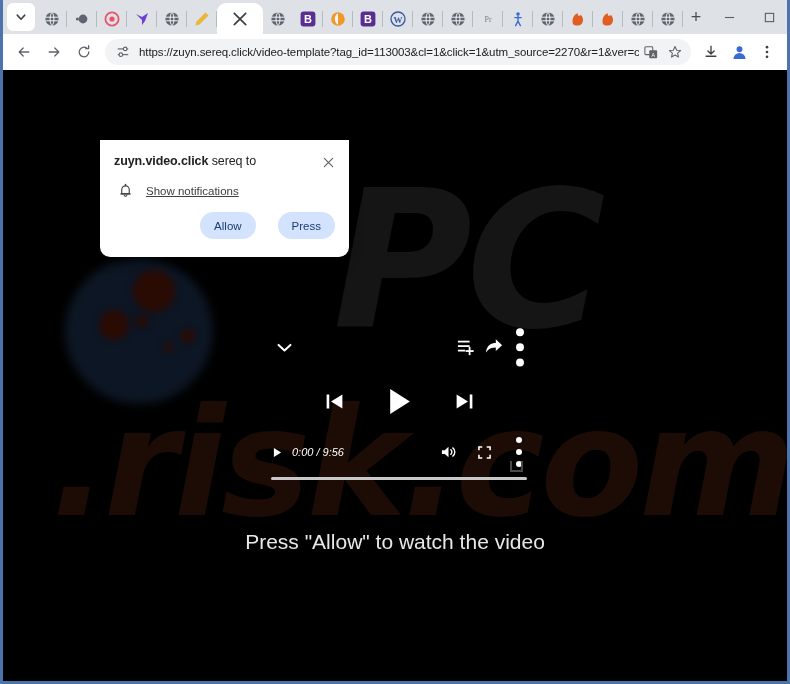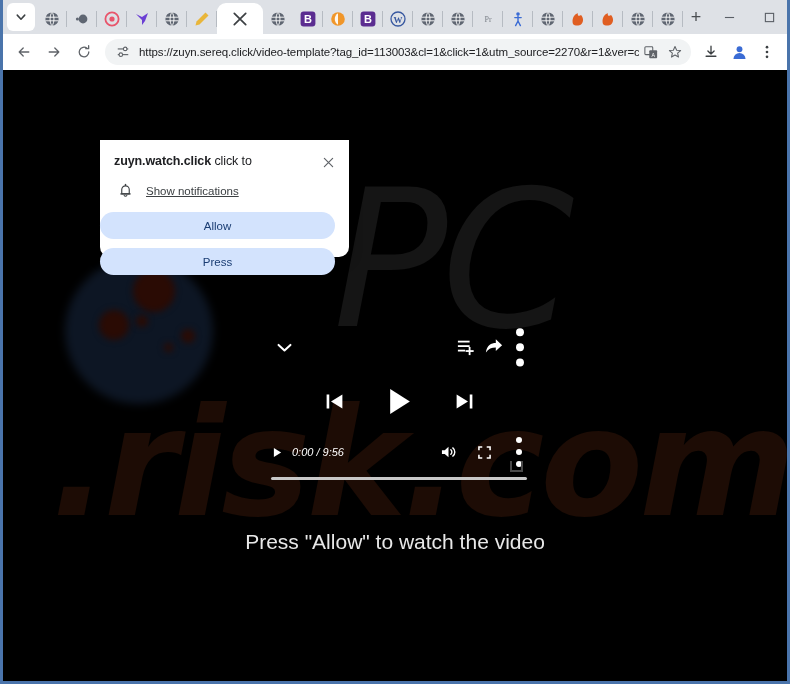--- a/index.html
+++ b/index.html
@@ -113,21 +113,21 @@
 
   
   .wm {
     position: absolute; left: 0; top: 0;
     width: 100%; height: 100%;
     pointer-events: none; overflow: hidden;
   }
   .wm-pc {
     position: absolute; left: 330px; top: 96px;
     font-family: "DejaVu Sans", sans-serif;
-    font-size: 190px; font-weight: normal; font-style: italic;
+    font-size: 190px; font-weight: bold; font-style: italic;
     color: #151515; line-height: 1; letter-spacing: -6px;
     white-space: nowrap;
   }
   .wm-risk {
     position: absolute; left: 48px; top: 318px;
     font-family: "DejaVu Sans", sans-serif;
     font-size: 150px; font-weight: bold; font-style: italic;
     color: #1d0c05; line-height: 1; letter-spacing: -4px;
     white-space: nowrap;
   }
@@ -224,23 +224,22 @@
     color: #5f6368; margin-top: -1px;
   }
   .notif-close svg { width: 11px; height: 11px; }
   .notif-row {
     display: flex; align-items: center;
     padding: 12px 0 0 18px;
   }
   .bell { width: 15px; height: 15px; color: #3c4043; flex: none; }
   .notif-perm { font-size: 11.5px; color: #3c4043; margin-left: 13px; text-decoration: underline; }
   .notif-actions {
-    display: flex; justify-content: flex-end; gap: 9px;
+    display: flex; justify-content: flex-end; gap: 22px;
     padding: 14px 14px 0 0;
-    flex-direction: column;
   }
   .pill {
     min-width: 51px; height: 27px; padding: 0 14px;
     border: none; border-radius: 14px;
     background: #d3e3fd; color: #1a3d73;
     font-size: 11.5px; font-family: "Liberation Sans", sans-serif;
     cursor: pointer;
   }
 </style>
 </head>
@@ -568,21 +567,21 @@
 
       <div class="p-corner"></div>
       <div class="p-progress"></div>
     </div>
 
     <div class="headline">Press "Allow" to watch the video</div>
 
     <div class="notif">
       <div class="notif-head">
         <div class="notif-title">
-          <b>zuyn.watch.click</b><span> click to</span>
+          <b>zuyn.video.click</b><span> sereq to</span>
         </div>
         <div class="notif-close">
           <svg viewBox="0 0 12 12">
             <path d="M1.5 1.5 L10.5 10.5 M10.5 1.5 L1.5 10.5" stroke="#5f6368" stroke-width="1.3" stroke-linecap="round"></path>
           </svg>
         </div>
       </div>
 
       <div class="notif-row">
         <svg class="bell" viewBox="0 0 16 16">

